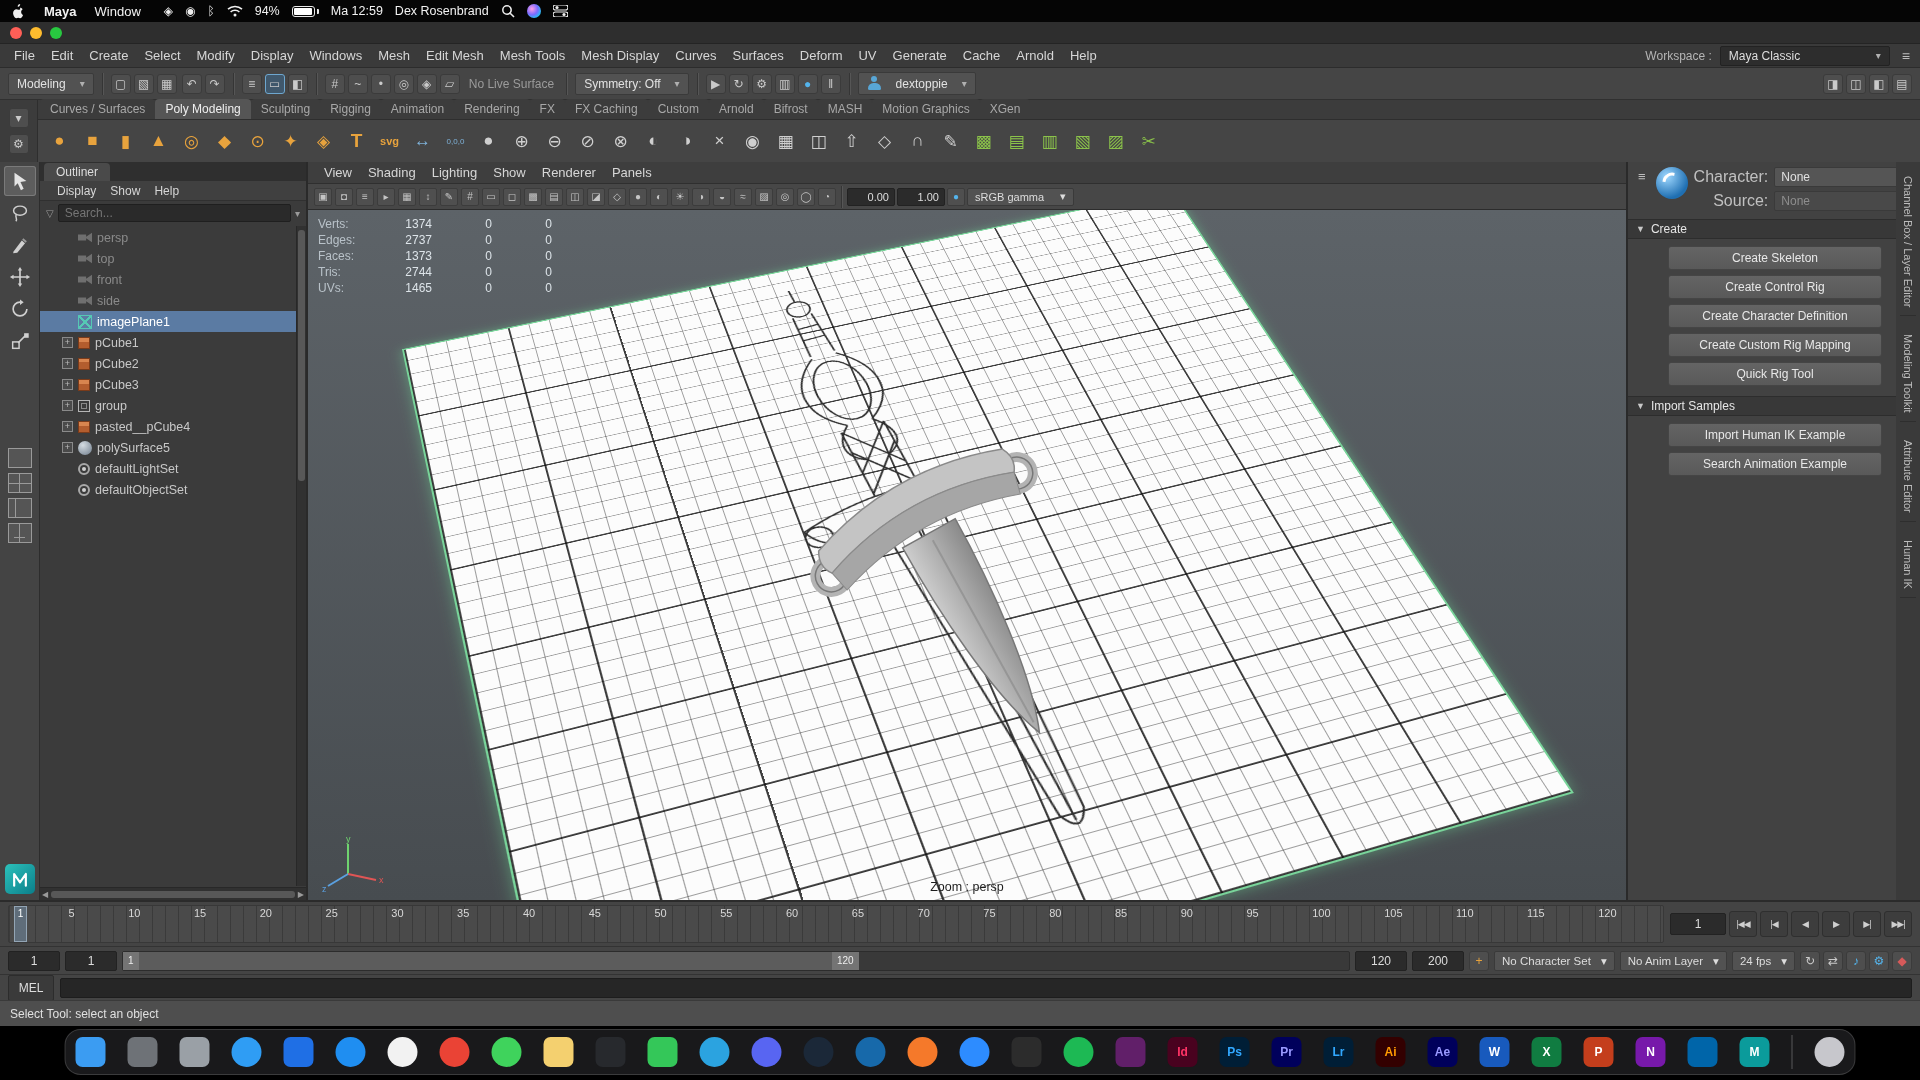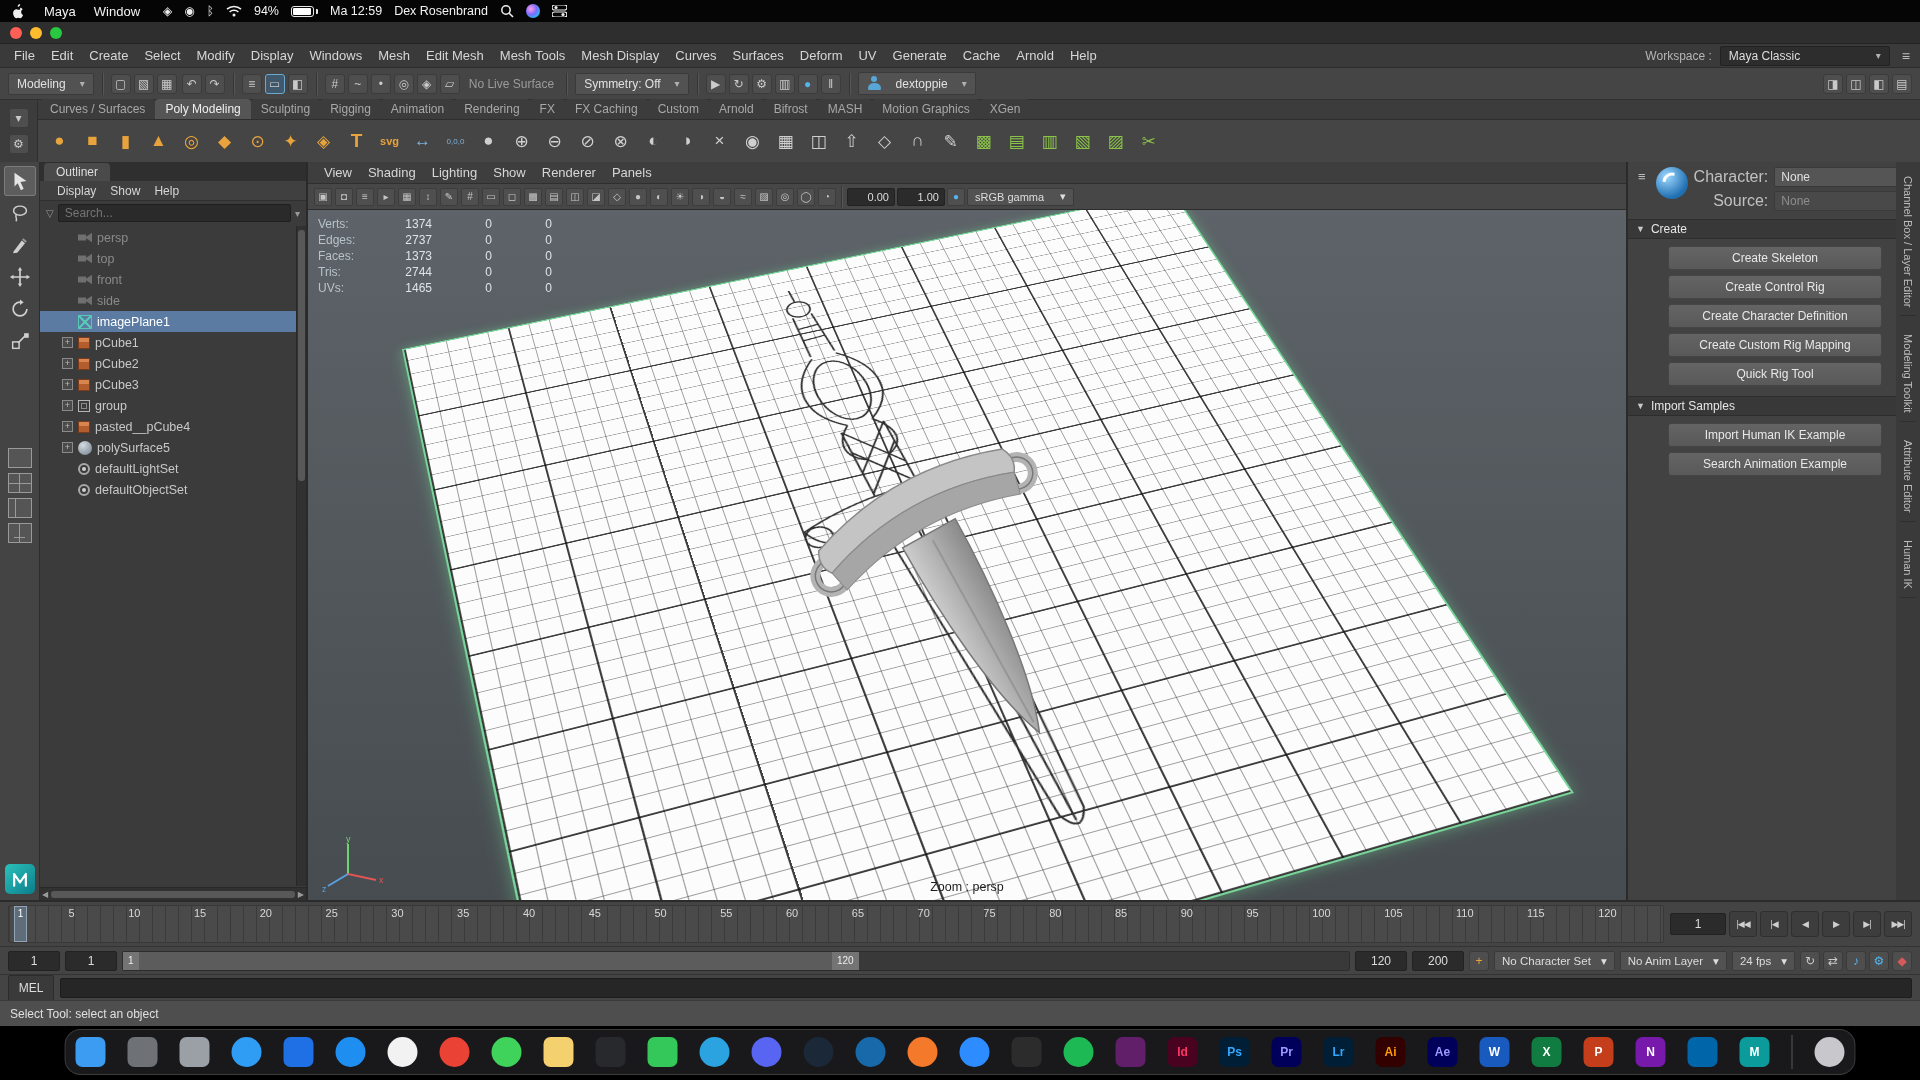--- a/index.html
+++ b/index.html
@@ -4,21 +4,21 @@
 <style>
   *{margin:0;padding:0;box-sizing:border-box;}
   html,body{width:1920px;height:1080px;background:#000;overflow:hidden;}
   body{font-family:"Liberation Sans","DejaVu Sans",sans-serif;font-size:12px;color:#cfcfcf;-webkit-font-smoothing:antialiased;}
   #screen{position:relative;width:1920px;height:1080px;background:#000;}
 
   
   #macos-bar{position:absolute;top:0;left:0;right:0;height:22px;background:#050505;display:flex;align-items:center;padding:0 10px;color:#f2f2f2;font-size:13px;gap:4px;}
   #macos-bar .apple{display:flex;align-items:center;margin-right:6px;}
   #macos-bar .mmenu{padding:0 9px;}
-  #macos-bar .mmenu.bold{font-weight:normal;}
+  #macos-bar .mmenu.bold{font-weight:bold;}
   #macos-bar .win-title{flex:1;display:flex;align-items:center;justify-content:center;gap:6px;color:#d8d8d8;font-size:12.5px;white-space:nowrap;overflow:hidden;}
   .doc-ic{width:12px;height:12px;border-radius:3px;background:linear-gradient(135deg,#9be7a9,#2e9e57);flex:0 0 auto;}
   #macos-bar .rt{display:flex;align-items:center;gap:12px;margin-left:10px;font-size:12.5px;}
   #macos-bar .sic{color:#eee;font-size:12px;display:inline-flex;align-items:center;}
   .battery{display:inline-flex;align-items:center;gap:2px;}
   .battery .shell{width:23px;height:11px;border:1px solid #e8e8e8;border-radius:3px;padding:1px;display:block;}
   .battery .fill{display:block;height:100%;background:#fff;border-radius:1px;}
   .battery .nub{width:2px;height:5px;background:#e8e8e8;border-radius:0 1px 1px 0;display:block;}
   .siri{width:14px;height:14px;border-radius:50%;background:radial-gradient(circle at 35% 35%,#ff9ce5,#7a6cff 45%,#19c8ef 80%);}
 

